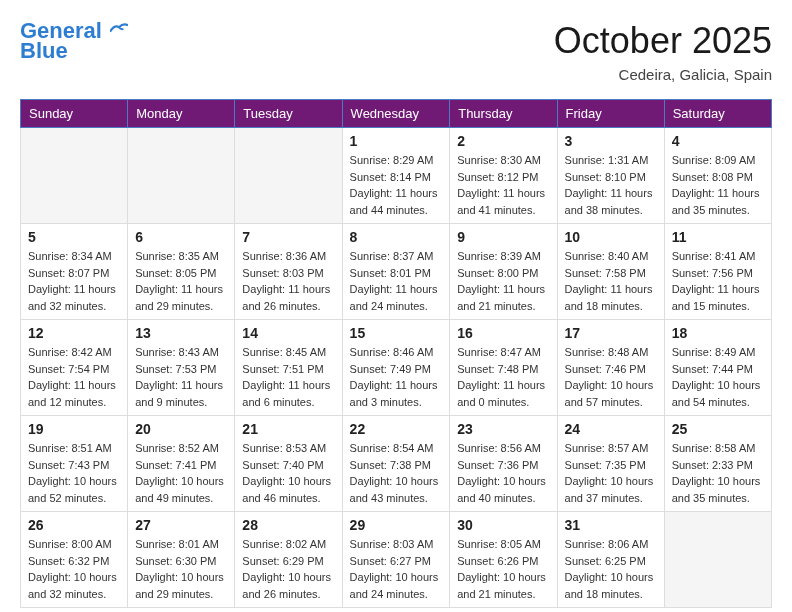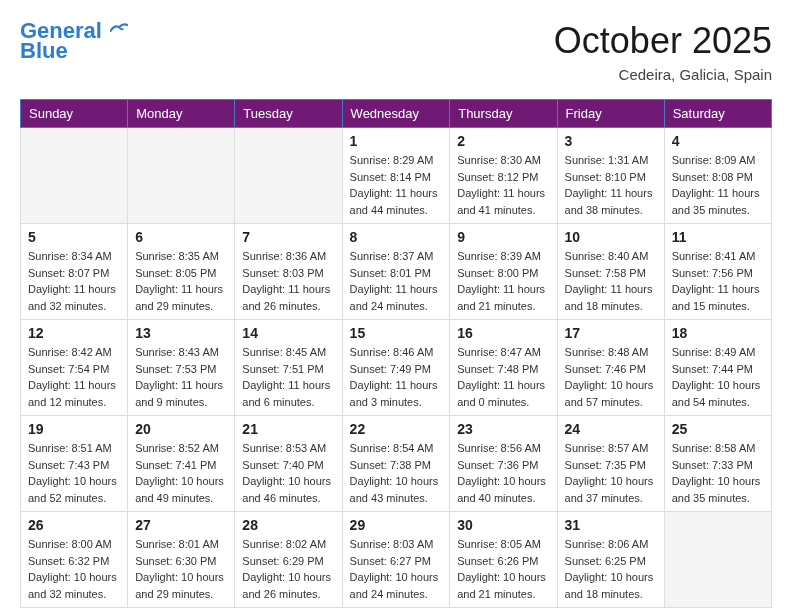--- a/index.html
+++ b/index.html
@@ -280,21 +280,21 @@
         </td>
         <td>
           <span class="day-num">24</span>
           <div class="day-info" style="white-space: pre-line;">Sunrise: 8:57 AM
 Sunset: 7:35 PM
 Daylight: 10 hours and 37 minutes.</div>
         </td>
         <td>
           <span class="day-num">25</span>
           <div class="day-info" style="white-space: pre-line;">Sunrise: 8:58 AM
-Sunset: 7:33 PM
+Sunset: 2:33 PM
 Daylight: 10 hours and 35 minutes.</div>
         </td>
       </tr>
       <tr class="week-row">
         <td>
           <span class="day-num">26</span>
           <div class="day-info" style="white-space: pre-line;">Sunrise: 8:00 AM
 Sunset: 6:32 PM
 Daylight: 10 hours and 32 minutes.</div>
         </td>

